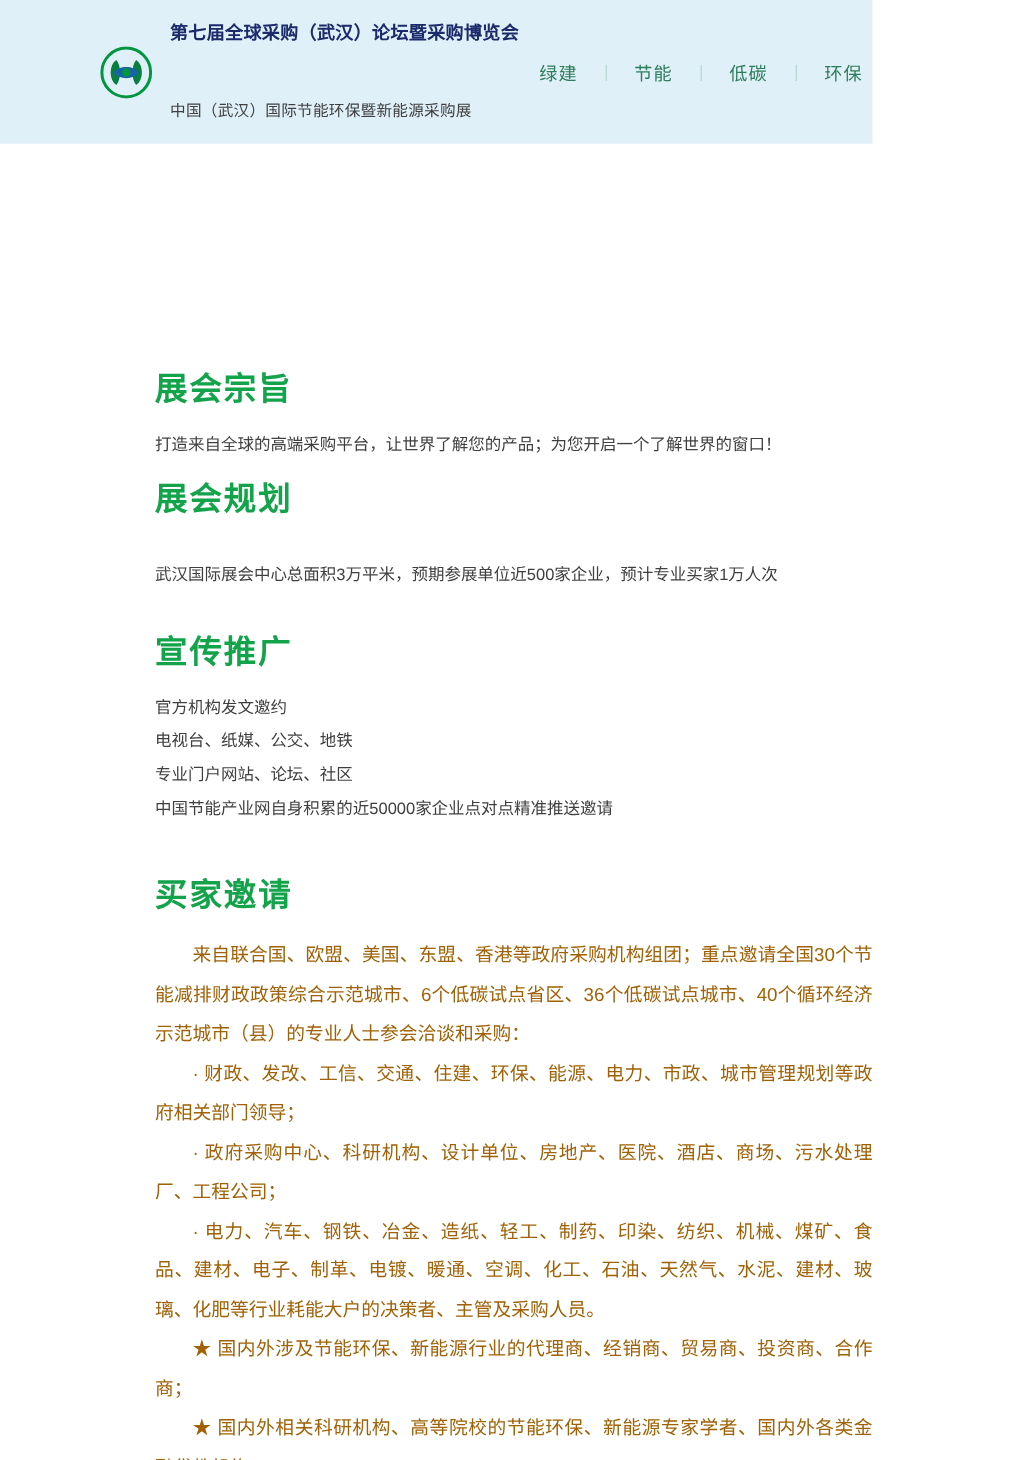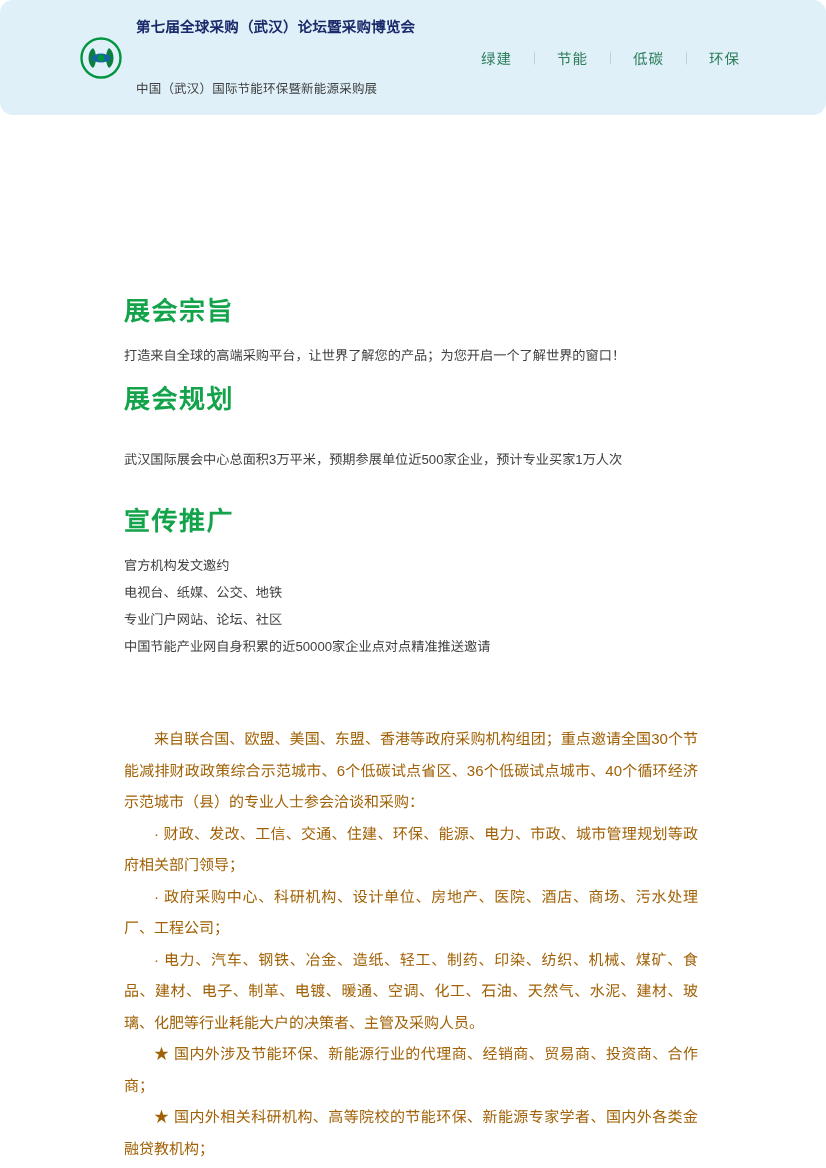--- a/index.html
+++ b/index.html
@@ -11,28 +11,27 @@
     height: 1168px;
     background: #ffffff;
     font-family: "Liberation Sans", sans-serif;
     color: #333333;
     overflow: hidden;
     position: relative;
   }
 
   
   .header {
-    width: 826px;
+    width: 698px;
     height: 115px;
     background: #dff0f8;
     display: flex;
     align-items: center;
     box-sizing: border-box;
     padding: 0 70px 0 80px;
-    border-radius: 13px;
   }
   .brand {
     display: flex;
     align-items: center;
     gap: 14px;
   }
   .logo-mark {
     width: 42px;
     height: 42px;
     flex: 0 0 42px;
@@ -177,20 +176,21 @@
     <h2 class="sec-title">宣传推广</h2>
     <div class="sec-body">
       <span class="line">官方机构发文邀约</span>
       <span class="line">电视台、纸媒、公交、地铁</span>
       <span class="line">专业门户网站、论坛、社区</span>
       <span class="line">中国节能产业网自身积累的近50000家企业点对点精准推送邀请</span>
     </div>
   </section>
 
   <section class="section s4">
+    <h2 class="sec-title">买家邀请</h2>
     <div class="sec-body">
       <p class="indent2">来自联合国、欧盟、美国、东盟、香港等政府采购机构组团；重点邀请全国30个节能减排财政政策综合示范城市、6个低碳试点省区、36个低碳试点城市、40个循环经济示范城市（县）的专业人士参会洽谈和采购：</p>
       <p class="bullet-dot">·  财政、发改、工信、交通、住建、环保、能源、电力、市政、城市管理规划等政府相关部门领导；</p>
       <p class="bullet-dot">·  政府采购中心、科研机构、设计单位、房地产、医院、酒店、商场、污水处理厂、工程公司；</p>
       <p class="bullet-dot">·  电力、汽车、钢铁、冶金、造纸、轻工、制药、印染、纺织、机械、煤矿、食品、建材、电子、制革、电镀、暖通、空调、化工、石油、天然气、水泥、建材、玻璃、化肥等行业耗能大户的决策者、主管及采购人员。</p>
       <p class="bullet-star">★  国内外涉及节能环保、新能源行业的代理商、经销商、贸易商、投资商、合作商；</p>
       <p class="bullet-star">★  国内外相关科研机构、高等院校的节能环保、新能源专家学者、国内外各类金融贷教机构；</p>
       <p class="bullet-star">★  关注节能环保、新能源科技的社会公众等。</p>
     </div>
   </section>

